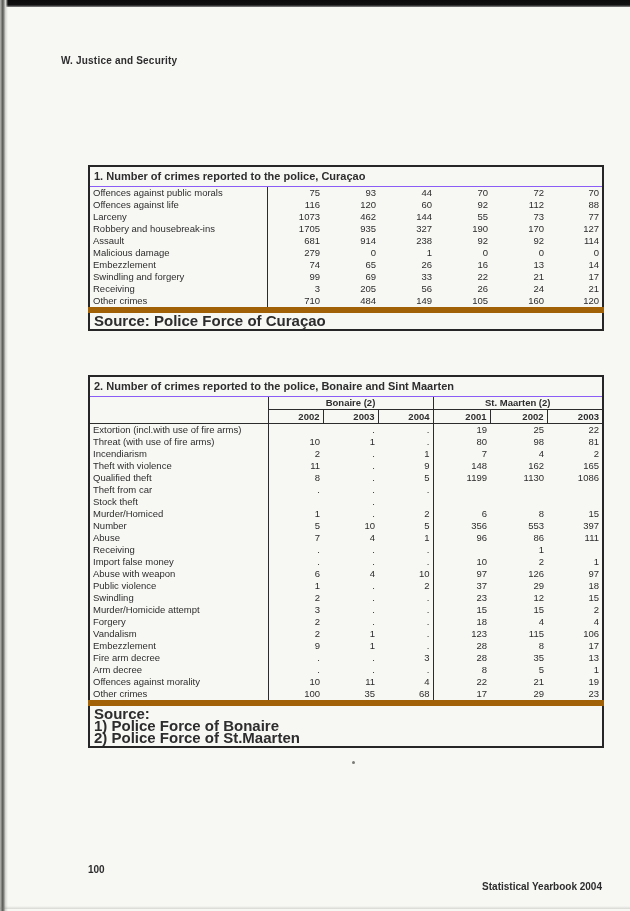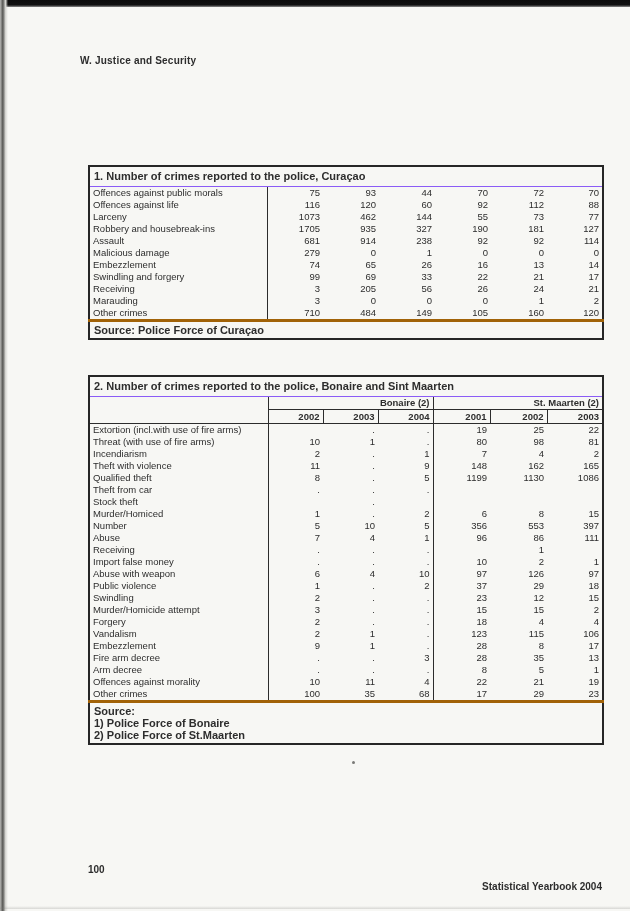--- a/index.html
+++ b/index.html
@@ -11,21 +11,21 @@
   }
   
   .scan-top{position:absolute;top:0;left:0;width:630px;height:7px;
     background:linear-gradient(to bottom,#0c0c0c 0%,#111 70%,#8a8a8a 100%);}
   .scan-left{position:absolute;top:0;left:0;width:8px;height:911px;
     background:linear-gradient(to right,#b9b9b6 0%,#565653 35%,#d9d9d5 70%,rgba(247,247,244,0) 100%);}
   .scan-bottom{position:absolute;left:0;bottom:2px;width:630px;height:3px;
     background:linear-gradient(to bottom,rgba(0,0,0,0),rgba(120,120,118,.25));}
   .speck{position:absolute;width:3px;height:3px;border-radius:50%;background:#5a5a58;opacity:.8;}
 
-  .page-header{position:absolute;top:55px;left:80px;font-size:10px;font-weight:bold;letter-spacing:.2px;}
+  .page-header{position:absolute;top:55px;left:61px;font-size:10px;font-weight:bold;letter-spacing:.2px;}
   .footer-left{position:absolute;top:864px;left:88px;font-size:10px;font-weight:bold;}
   .footer-right{position:absolute;top:864px;right:28px;font-size:10px;font-weight:bold;margin-top:17px;}
 
   table.stat-table{
     position:absolute;left:88px;width:514px;
     border-collapse:collapse;table-layout:fixed;
     border:2px solid #262626;
     background:transparent;
   }
   #t1{top:165px;}
@@ -33,35 +33,35 @@
 
   .stat-table th,.stat-table td{
     margin:0;padding:0 3px;overflow:hidden;white-space:nowrap;
     font-size:9.5px;line-height:12px;font-weight:normal;text-align:left;
   }
   .stat-table th.title{
     font-size:11px;font-weight:bold;padding:3px 4px;line-height:13px;
     border-bottom:1px solid #8b5cf6;text-align:left;
   }
   .stat-table tr.groups th.group{
-    font-weight:bold;text-align:right;font-size:9.5px;line-height:12px;height:12px;
+    font-weight:bold;text-align:center;font-size:9.5px;line-height:12px;height:12px;
     border-left:1px solid #2c2c2c;border-bottom:1px solid #2c2c2c;
   }
   .stat-table th.label-h{border-right:1px solid #2c2c2c;border-bottom:1px solid #2c2c2c;}
   .stat-table tr.years th{
     font-weight:bold;text-align:right;height:13px;line-height:13px;
     border-left:1px solid #2c2c2c;border-bottom:1px solid #2c2c2c;
   }
   .stat-table tr.years th.lab{border-left:none;border-right:1px solid #2c2c2c;}
   .stat-table tbody td{height:12px;}
   .stat-table tbody td.lbl{border-right:1px solid #2c2c2c;}
   .stat-table tbody td.num{text-align:right;}
   .stat-table tbody td.grpdiv{border-right:1px solid #2c2c2c;}
   .stat-table tfoot td{
-    border-top:3px solid #a16207;font-weight:bold;padding:2px 4px;line-height:12px;font-size:11px;margin-top:6px;
+    border-top:6px solid #a16207;font-weight:bold;padding:2px 4px;line-height:12px;font-size:15px;margin-top:6px;
   }
   .stat-table tfoot .src-line{font-weight:bold;}
 </style>
 </head>
 <body>
 
 <div class="scan-top"></div>
 <div class="scan-left"></div>
 <div class="scan-bottom"></div>
 <div class="speck" style="top:761px;left:352px;"></div>
@@ -110,21 +110,21 @@
         <td class="num">55</td>
         <td class="num">73</td>
         <td class="num">77</td>
       </tr>
       <tr>
         <td class="lbl">Robbery and housebreak-ins</td>
         <td class="num">1705</td>
         <td class="num">935</td>
         <td class="num">327</td>
         <td class="num">190</td>
-        <td class="num">181</td>
+        <td class="num">170</td>
         <td class="num">127</td>
       </tr>
       <tr>
         <td class="lbl">Assault</td>
         <td class="num">681</td>
         <td class="num">914</td>
         <td class="num">238</td>
         <td class="num">92</td>
         <td class="num">92</td>
         <td class="num">114</td>
@@ -157,29 +157,20 @@
         <td class="num">17</td>
       </tr>
       <tr>
         <td class="lbl">Receiving</td>
         <td class="num">3</td>
         <td class="num">205</td>
         <td class="num">56</td>
         <td class="num">26</td>
         <td class="num">24</td>
         <td class="num">21</td>
-      </tr>
-      <tr>
-        <td class="lbl">Marauding</td>
-        <td class="num">3</td>
-        <td class="num">0</td>
-        <td class="num">0</td>
-        <td class="num">0</td>
-        <td class="num">1</td>
-        <td class="num">2</td>
       </tr>
       <tr>
         <td class="lbl">Other crimes</td>
         <td class="num">710</td>
         <td class="num">484</td>
         <td class="num">149</td>
         <td class="num">105</td>
         <td class="num">160</td>
         <td class="num">120</td>
       </tr>

